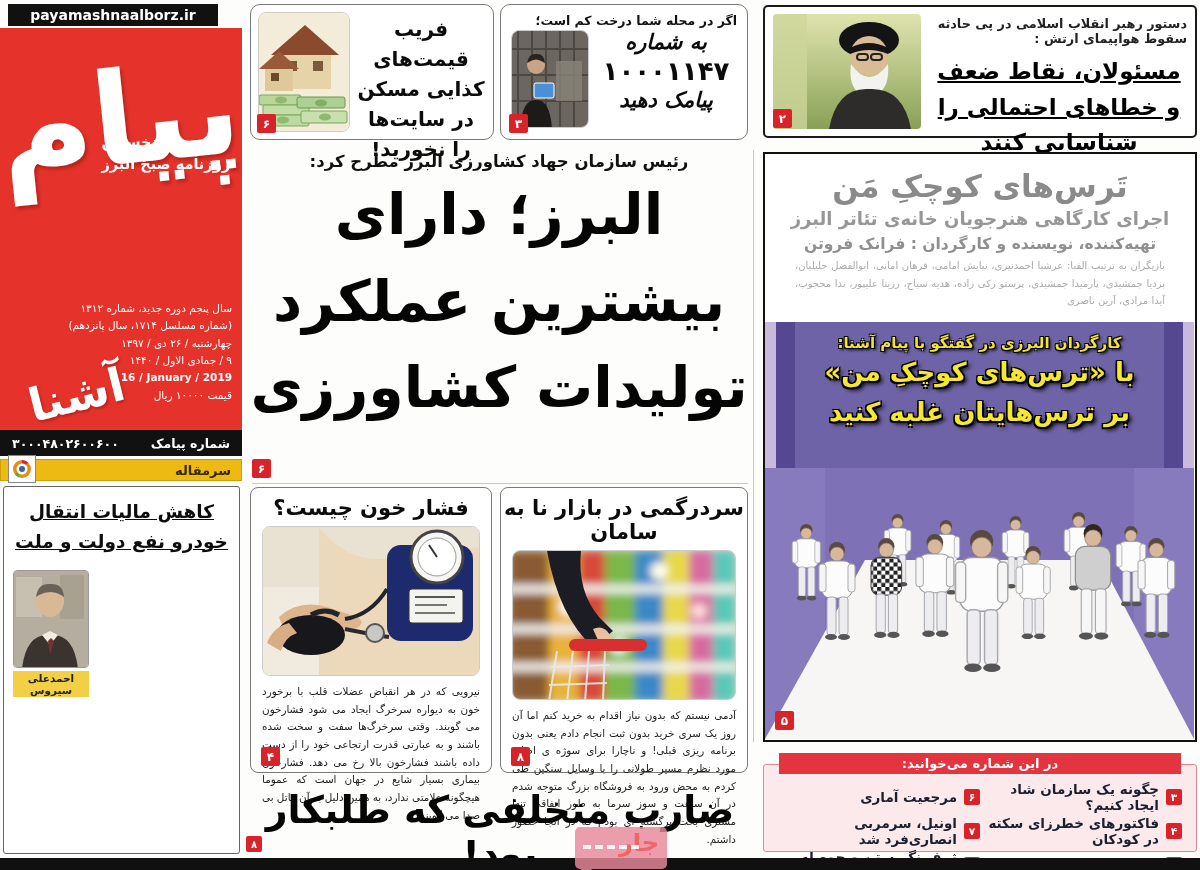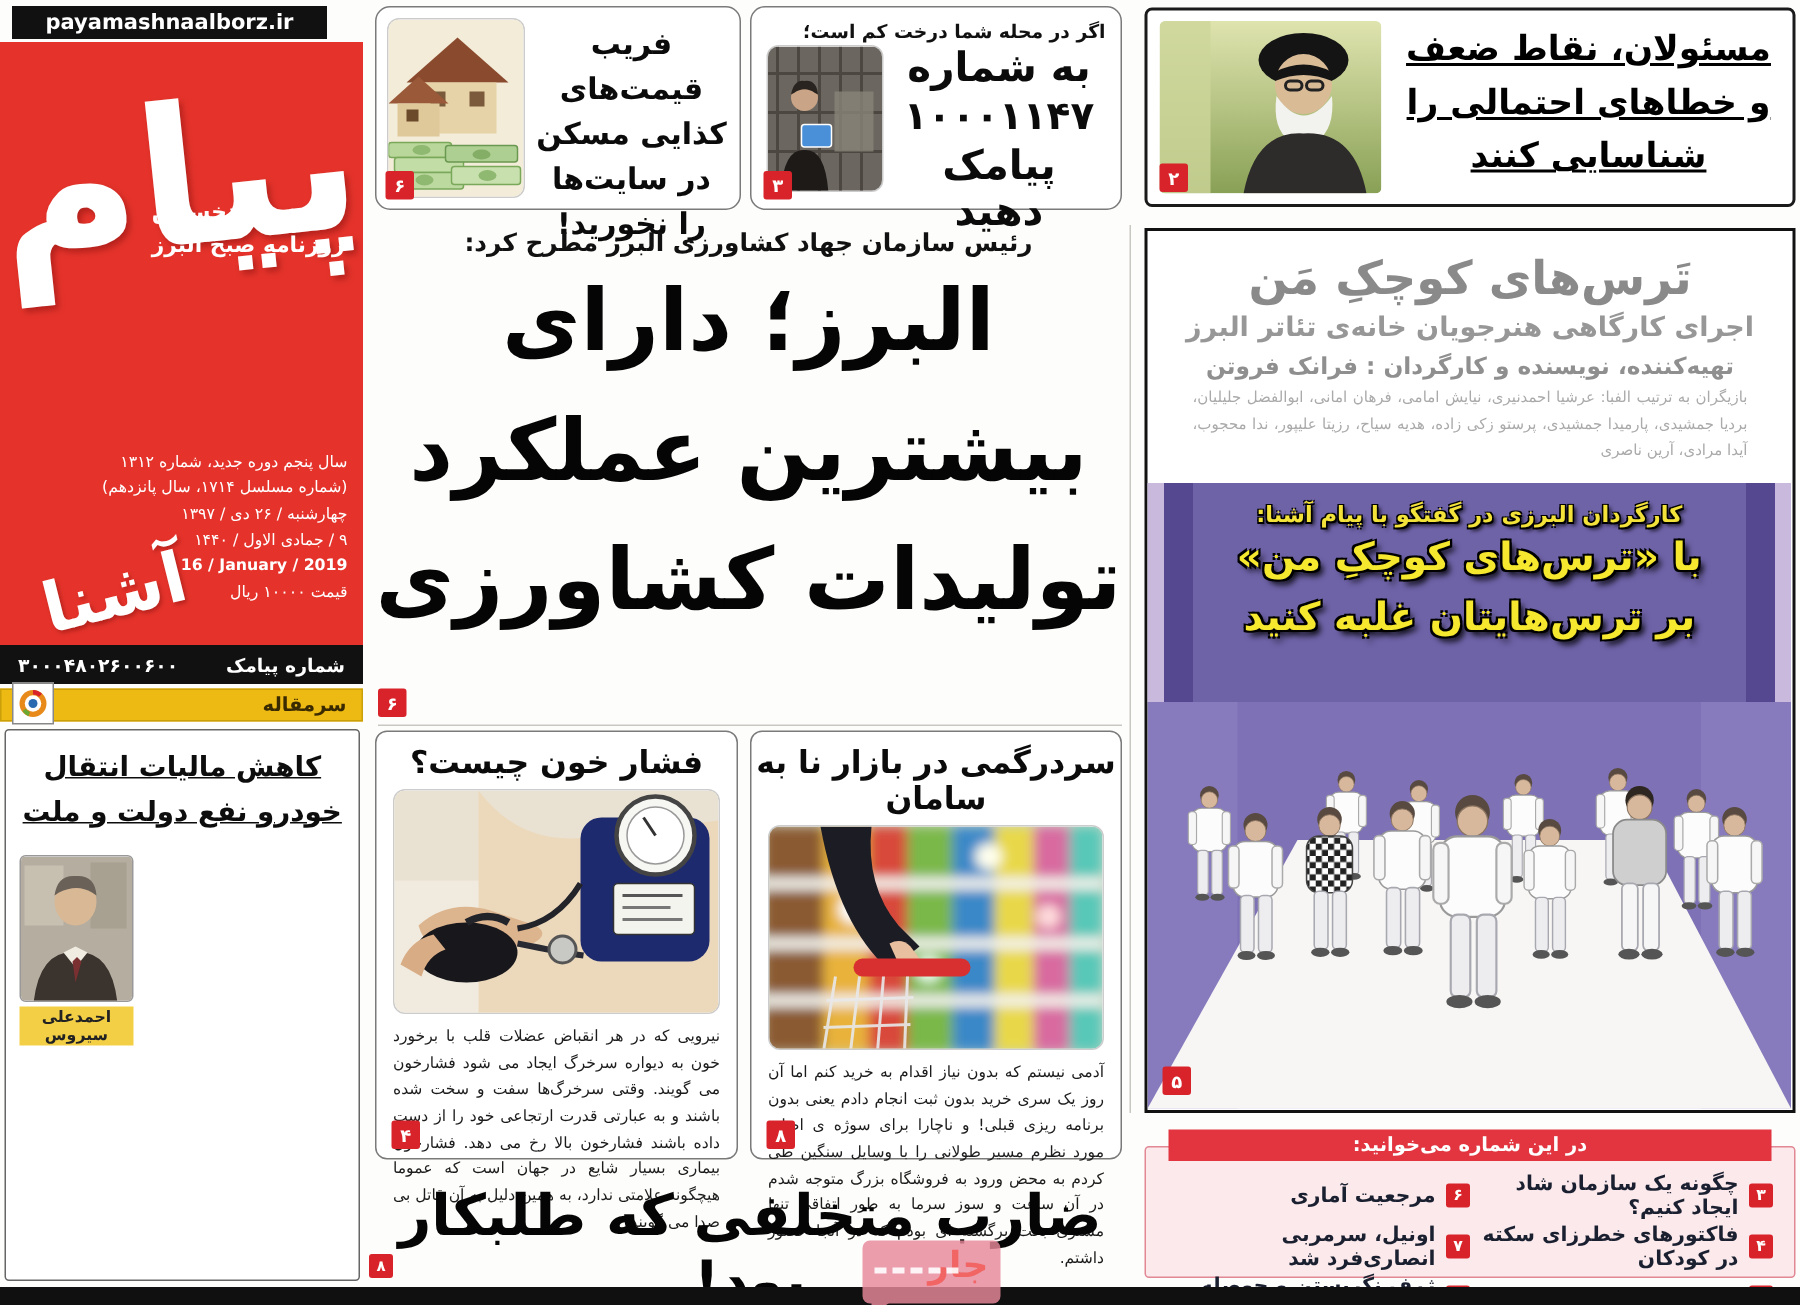--- a/index.html
+++ b/index.html
@@ -46,21 +46,21 @@
   
   .box-housing { left:250px; top:4px; width:244px; height:136px; }
   .box-housing .inner { display:flex; height:100%; padding:7px; gap:6px; }
   .box-housing .pic { width:92px; height:120px; border-radius:8px; overflow:hidden; flex:none; border:1px solid #ccc; }
   .box-housing h2 { flex:1; font-size:20px; font-weight:800; line-height:1.5; text-align:center; color:#0b0b0b; margin-top:2px; }
 
   .box-sms { left:500px; top:4px; width:248px; height:136px; }
   .box-sms .kicker { font-size:12.5px; font-weight:bold; color:#111; padding:8px 10px 0; }
   .box-sms .inner { display:flex; padding:2px 10px 6px; gap:6px; }
   .box-sms .bignum { flex:1; text-align:center; font-weight:800; color:#0b0b0b; }
-  .box-sms .bignum .l1 { font-size:27px; }
+  .box-sms .bignum .l1 { font-size:21px;font-style:italic; }
   .box-sms .bignum .num { font-size:26px; letter-spacing:2px; margin:2px 0; }
   .box-sms .pic { width:78px; height:98px; border-radius:8px; overflow:hidden; flex:none; border:1px solid #ccc; }
 
   
   .box-leader { left:763px; top:5px; width:434px; height:133px; border:2px solid #1a1a1a; border-radius:5px; background:#fff; position:absolute; }
   .box-leader .inner { display:flex; height:100%; padding:7px 8px; gap:10px; }
   .box-leader .pic { width:148px; height:115px; border-radius:4px; overflow:hidden; flex:none; }
   .box-leader .txt { flex:1; padding-top:2px; }
   .box-leader .kicker { font-size:12.8px; font-weight:bold; color:#222; text-align:right; margin-bottom:8px; }
   .box-leader h1 { font-size:23px; font-weight:900; color:#000; text-align:center; line-height:1.55; letter-spacing:-0.5px;text-decoration:underline; }
@@ -245,20 +245,21 @@
           <rect x="24" y="52" width="20" height="15" rx="2" fill="#4a90d8" stroke="#fff"></rect>
         </svg>
       </div>
     </div>
     <span class="pgnum" style="left:8px; bottom:6px;">۳</span>
   </div>
 
   <div class="box-leader">
     <div class="inner">
       <div class="txt">
+        <div class="kicker">دستور رهبر انقلاب اسلامی در پی حادثه سقوط هواپیمای ارتش :</div>
         <h1>مسئولان، نقاط ضعف و خطاهای احتمالی را شناسایی کنند</h1>
       </div>
       <div class="pic">
         <svg width="148" height="115" viewBox="0 0 148 115">
           <defs>
             <linearGradient id="lg" x1="0" y1="0" x2="0" y2="1">
               <stop offset="0" stop-color="#dfe3ae"></stop>
                 <stop offset=".5" stop-color="#b5c383"></stop>
                 <stop offset="1" stop-color="#88a055"></stop>
             </linearGradient>

